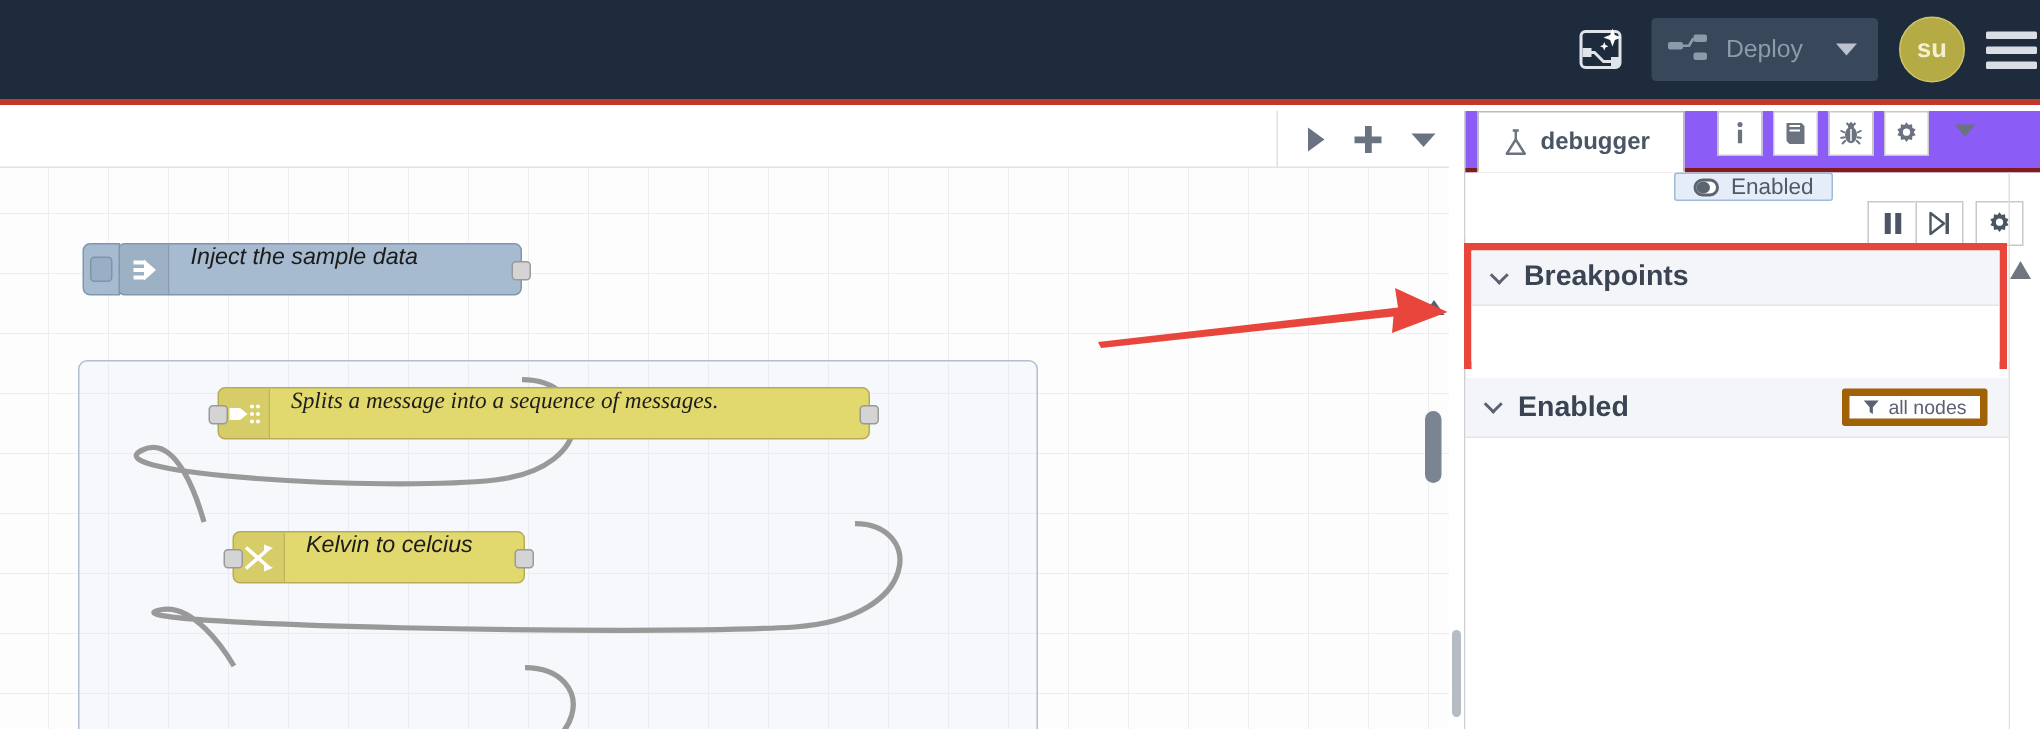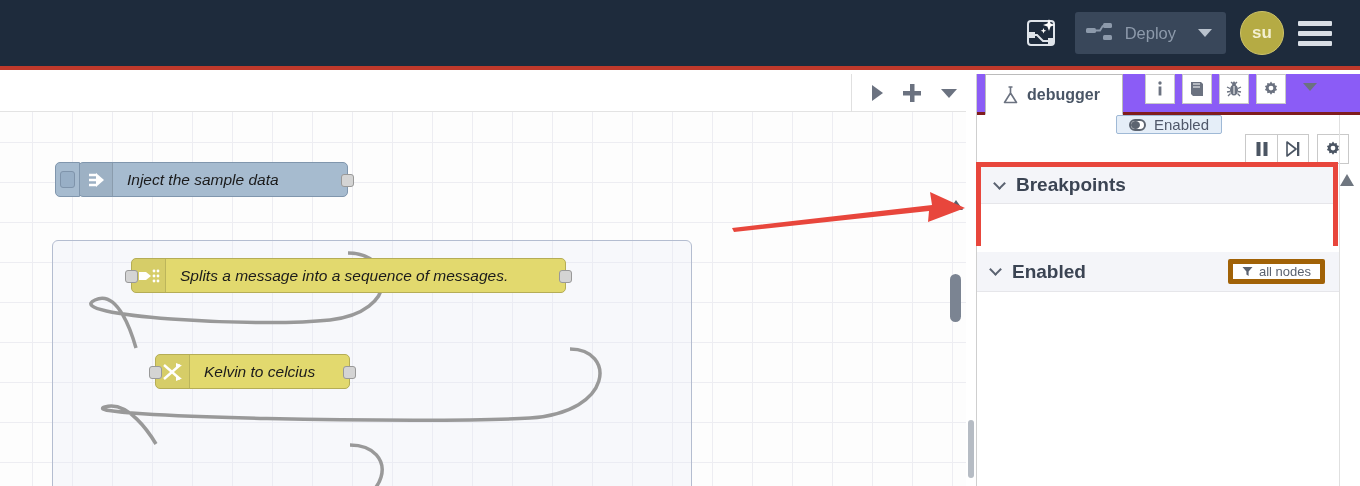--- a/index.html
+++ b/index.html
@@ -11,21 +11,21 @@
   }
   #app { position: relative; width: 1360px; height: 486px; }
 
   
   .header {
     position: absolute; left: 0; top: 0; width: 1360px; height: 70px;
     background: #1e2b3c;
     border-bottom: 4px solid #c0392b;
   }
   .hdr-right {
-    position: absolute; right: 28px; top: 0; height: 66px;
+    position: absolute; right: 2px; top: 0; height: 66px;
     display: flex; align-items: center; gap: 14px;
   }
   .ai-icon {
     width: 40px; height: 40px;
     display: flex; align-items: center; justify-content: center;
     cursor: pointer;
   }
   .deploy-btn {
     display: flex; align-items: center;
     height: 42px; padding: 0 14px 0 10px;
@@ -77,21 +77,21 @@
   }
   .flow-group {
     position: absolute; left: 52px; top: 128px; width: 640px; height: 400px;
     border: 1px solid #b4bdd0; border-radius: 6px;
     background: rgba(228,234,246,0.22);
   }
 
   .node {
     position: absolute; height: 35px; border-radius: 5px;
     border: 1px solid #9a9a7d;
-    display: flex; align-items: center;
+    display: flex; 
     font-style: italic; font-size: 15.5px; color: #1b1b1b;
   }
   .node.inject { background: #a6bbcf; border-color: #8096ad; }
   .node.yellow { background: #e2d96e; border-color: #b5ad56; }
   .node-icon {
     width: 34px; height: 100%; flex: 0 0 34px;
     display: flex; align-items: center; justify-content: center;
     border-right: 1px solid rgba(0,0,0,0.12);
     background: rgba(0,0,0,0.05);
     border-radius: 4px 0 0 4px;
@@ -318,21 +318,21 @@
         <div class="node-icon">
           <svg width="20" height="20" viewBox="0 0 20 20">
             <path d="M3 5 H11 M3 10 H11 M3 15 H11" stroke="#fff" stroke-width="2.6" fill="none"></path>
             <path d="M10 3 L18 10 L10 17 Z" fill="#fff"></path>
           </svg>
         </div>
         <div class="node-label">Inject the sample data</div>
         <div class="port out"></div>
       </div>
 
-      <div class="node yellow" style="left:131px; top:146px; width:435px;">
+      <div class="node yellow" style="left:145px; top:146px; width:435px;font-family:Liberation Serif, serif;">
         <div class="node-icon">
           <svg width="22" height="18" viewBox="0 0 22 18">
             <rect x="1" y="5" width="7" height="8" fill="#fff"></rect>
             <path d="M8 5 L13 9 L8 13 Z" fill="#fff"></path>
             <circle cx="16" cy="4" r="1.4" fill="#fff"></circle>
               <circle cx="20" cy="4" r="1.4" fill="#fff"></circle>
             <circle cx="16" cy="9" r="1.4" fill="#fff"></circle>
               <circle cx="20" cy="9" r="1.4" fill="#fff"></circle>
             <circle cx="16" cy="14" r="1.4" fill="#fff"></circle>
               <circle cx="20" cy="14" r="1.4" fill="#fff"></circle>

